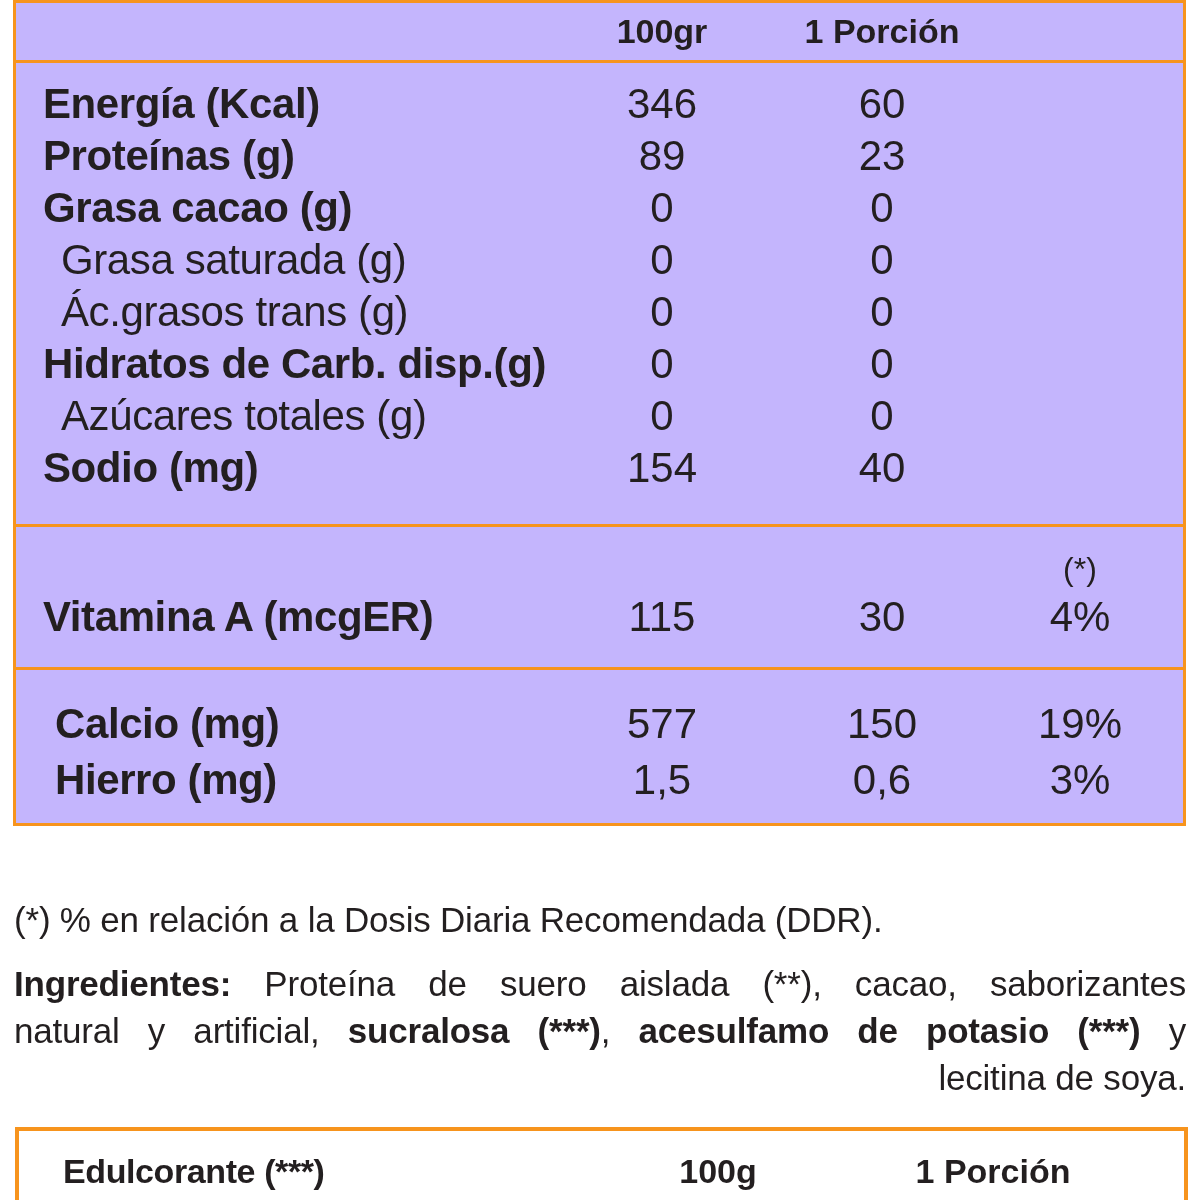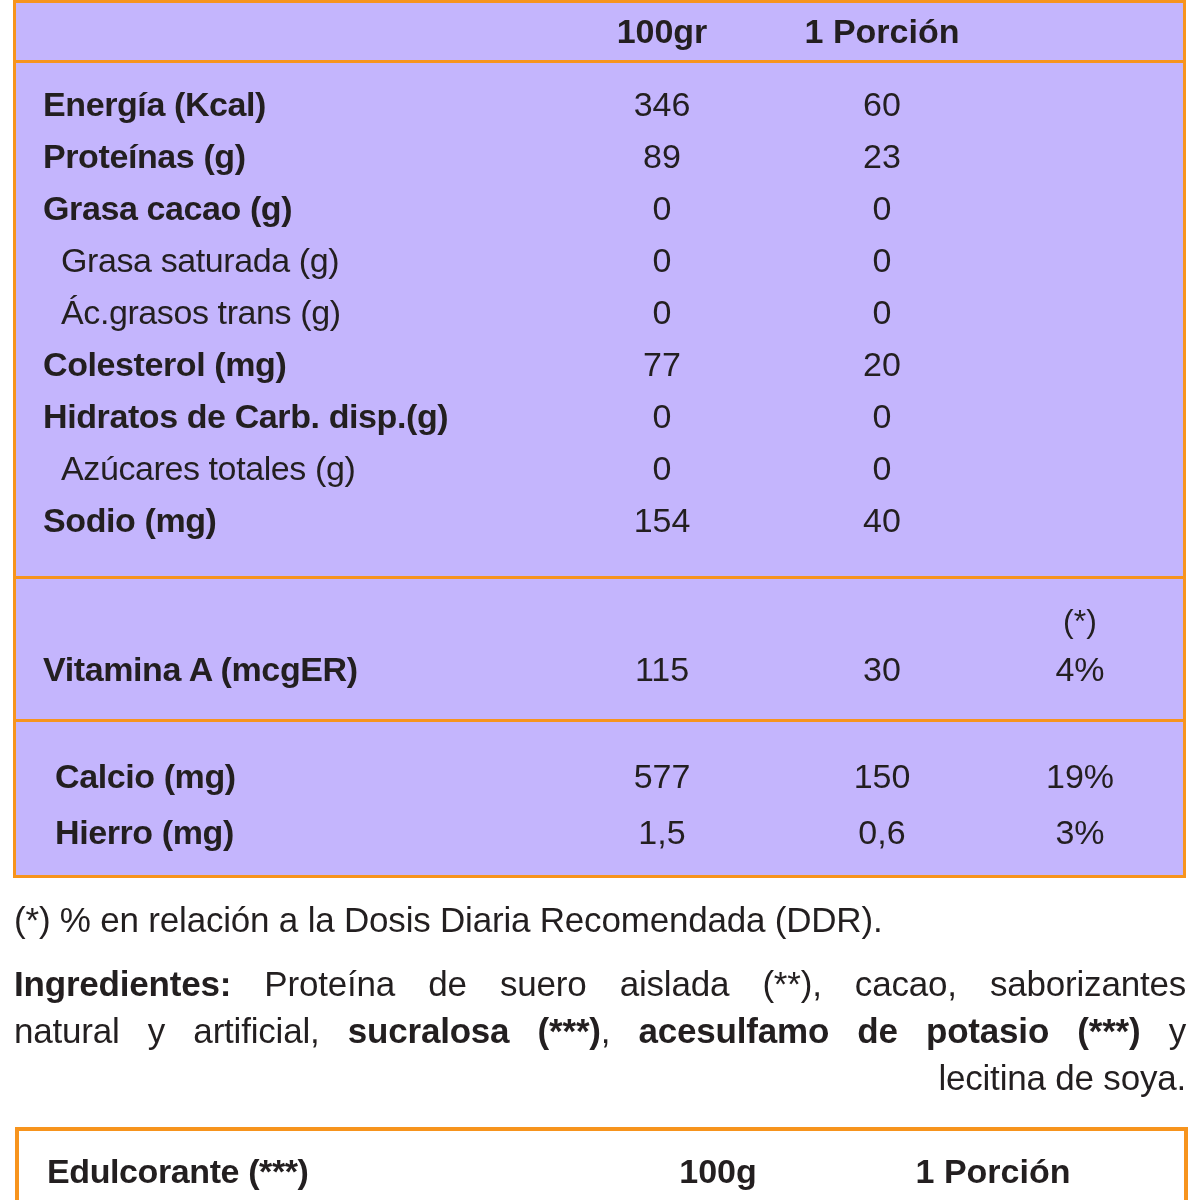--- a/index.html
+++ b/index.html
@@ -15,21 +15,21 @@
     border:3px solid #f7941d;background:#c4b5fd;
   }
   .thead{
     position:relative;height:57px;line-height:57px;
     border-bottom:3px solid #f7941d;
     font-weight:bold;font-size:34px;
   }
   .sec1{border-bottom:3px solid #f7941d;padding:15px 0 30px;}
   .sec2{border-bottom:3px solid #f7941d;padding:20px 0 24px;}
   .sec3{padding:26px 0 15px;}
-  .row{position:relative;height:52px;line-height:52px;font-size:34px;}
+  .row{position:relative;height:52px;line-height:52px;font-size:42px;}
   .sec3 .row{height:56px;line-height:56px;padding-left:12px;}
   .starrow{position:relative;height:44px;line-height:44px;font-size:32px;}
   .lbl{display:inline-block;padding-left:27px;font-weight:bold;letter-spacing:-0.4px;white-space:nowrap;}
   .row.indent .lbl{padding-left:45px;font-weight:normal;}
   .val{position:absolute;top:0;width:200px;text-align:center;font-weight:normal;letter-spacing:0;}
   .c1{left:546px;}
   .c2{left:766px;}
   .c3{left:964px;}
   .thead .val{font-weight:bold;}
   
@@ -44,21 +44,21 @@
   .jline{text-align:justify;text-align-last:justify;}
   .lline{text-align:right;}
   .b{font-weight:bold;}
   
   .stable{
     position:absolute;left:15px;top:1127px;width:1173px;height:90px;
     box-sizing:border-box;border:4px solid #f7941d;background:#fff;
   }
   .srow{position:relative;height:52px;line-height:52px;margin-top:14px;
     font-weight:bold;font-size:34px;}
-  .srow .lbl{padding-left:28px;}
+  .srow .lbl{padding-left:44px;}
   .sc1{left:599px;}
   .sc2{left:874px;}
   .srow .val{font-weight:bold;}
 </style>
 </head>
 <body>
 
 <div class="ntable">
 
   <div class="thead">
@@ -84,25 +84,20 @@
     </div>
     <div class="row indent">
       <span class="lbl">Grasa saturada (g)</span>
       <span class="val c1">0</span>
       <span class="val c2">0</span>
     </div>
     <div class="row indent">
       <span class="lbl">Ác.grasos trans (g)</span>
       <span class="val c1">0</span>
       <span class="val c2">0</span>
-    </div>
-    <div class="row">
-      <span class="lbl">Colesterol (mg)</span>
-      <span class="val c1">77</span>
-      <span class="val c2">20</span>
     </div>
     <div class="row">
       <span class="lbl">Hidratos de Carb. disp.(g)</span>
       <span class="val c1">0</span>
       <span class="val c2">0</span>
     </div>
     <div class="row indent">
       <span class="lbl">Azúcares totales (g)</span>
       <span class="val c1">0</span>
       <span class="val c2">0</span>

